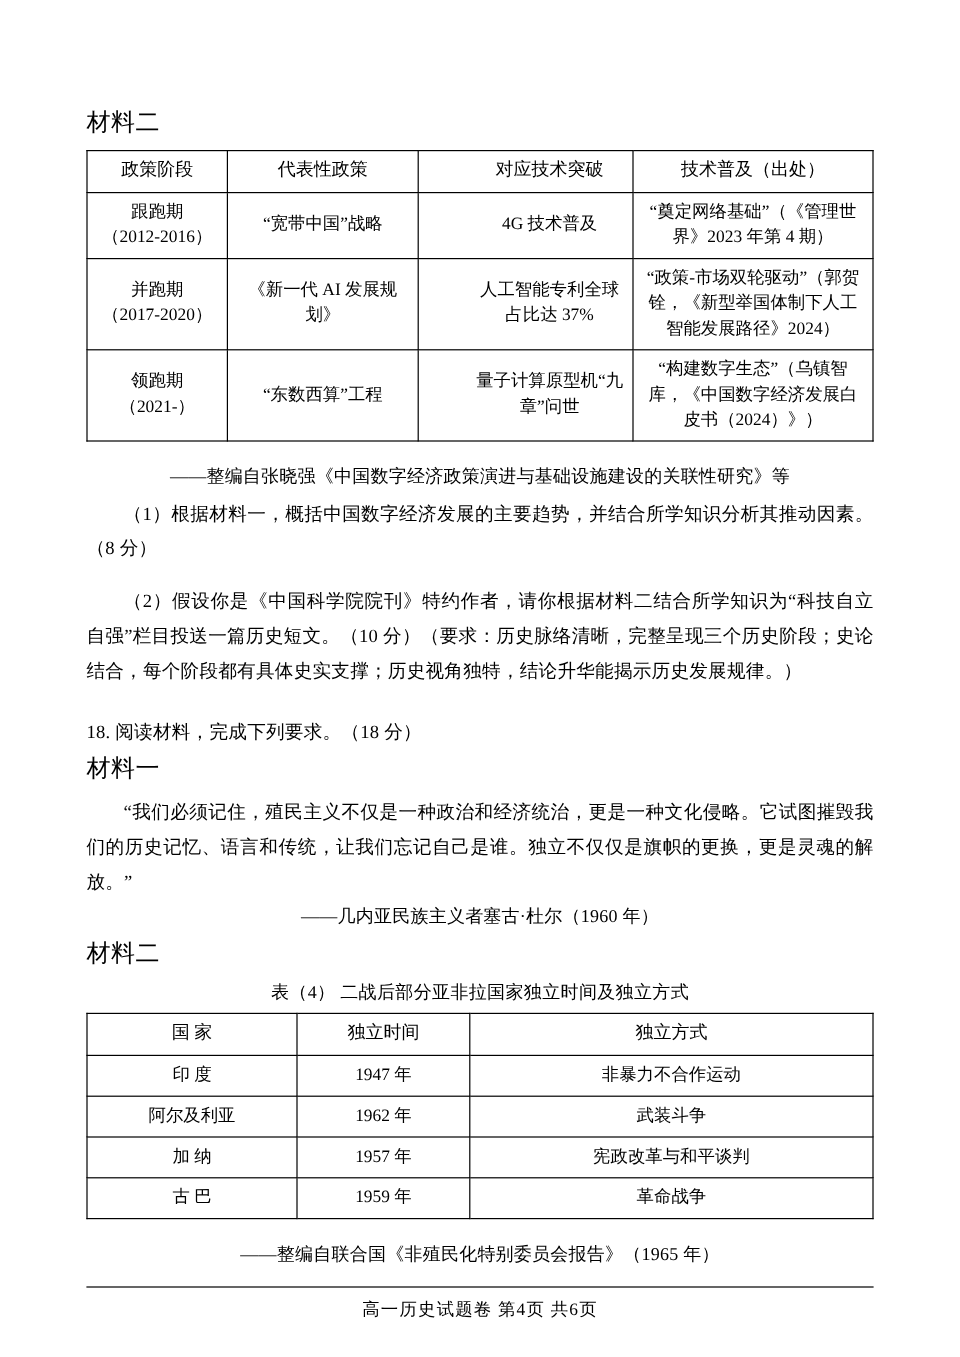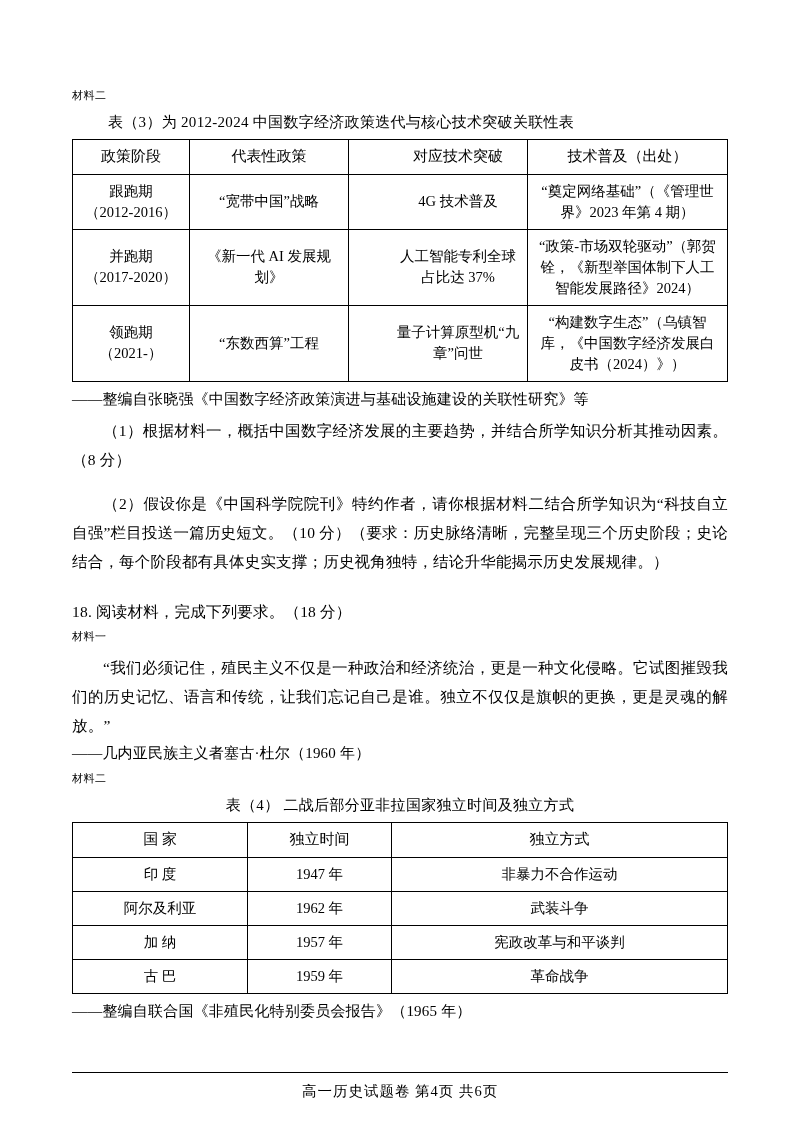--- a/index.html
+++ b/index.html
@@ -16,21 +16,21 @@
   }
   .page {
     position: absolute;
     left: 0; top: 0;
     width: 800px;
     height: 1131px;
     box-sizing: border-box;
     padding: 88px 72px 40px 72px;
   }
   .mat-label {
-    font-size: 11px;
+    font-size: 20px;
     margin: 0 0 10px 0;
     letter-spacing: 0.5px;
     font-family: Liberation Serif, serif;
   }
   .tbl-caption {
     font-size: 15px;
     text-align: center;
     margin: 0 0 7px 0;
     letter-spacing: 0.3px;
   }
@@ -64,22 +64,22 @@
   .t4 th.c0, .t4 td.c0 { width: 166px; }
   .t4 th.c1, .t4 td.c1 { width: 135px; }
 
   .cell-left {
     text-align: center;
     padding-left: 7px !important;
     padding-right: 7px !important;
   }
   .src-line {
     font-size: 15px;
-    text-align: left;
-    margin: 8px 0 8px 0;
+    text-align: center;
+    margin: 20px 0 8px 0;
     letter-spacing: 0.2px;
   }
   .src-line.pull {
     margin-top: 4px;
   }
   p.para {
     font-size: 15.5px;
     line-height: 1.85;
     margin: 0 0 4px 0;
     text-align: justify;
@@ -118,21 +118,20 @@
     height: 0;
   }
 </style>
 </head>
 <body>
 
 <div class="page">
 
   <div class="mat-label">材料二</div>
 
-  <div class="tbl-caption indent-left">表（3）为 2012-2024 中国数字经济政策迭代与核心技术突破关联性表</div>
 
   <table class="doc t3">
     <thead>
       <tr>
         <th class="c0">政策阶段</th>
         <th class="c1">代表性政策</th>
         <th class="c2">对应技术突破</th>
         <th class="c3">技术普及（出处）</th>
       </tr>
     </thead>

